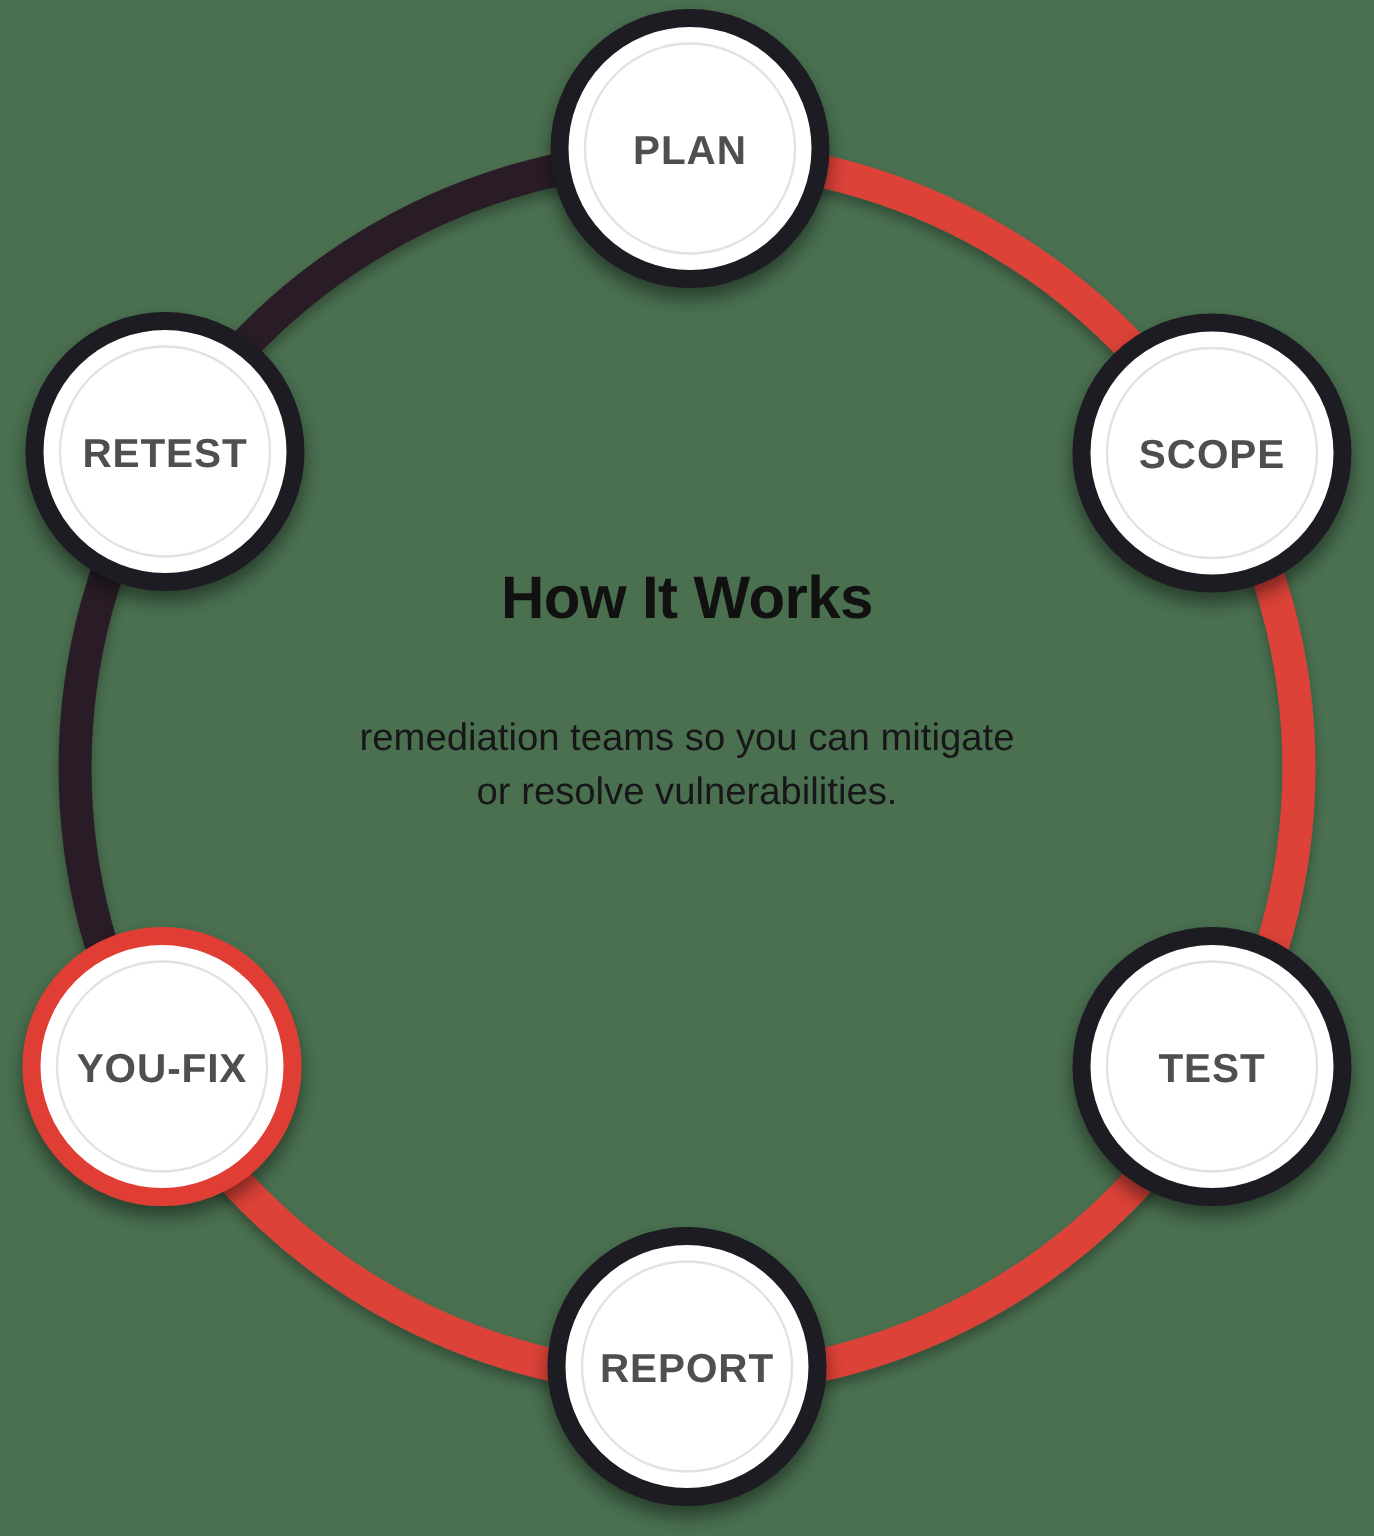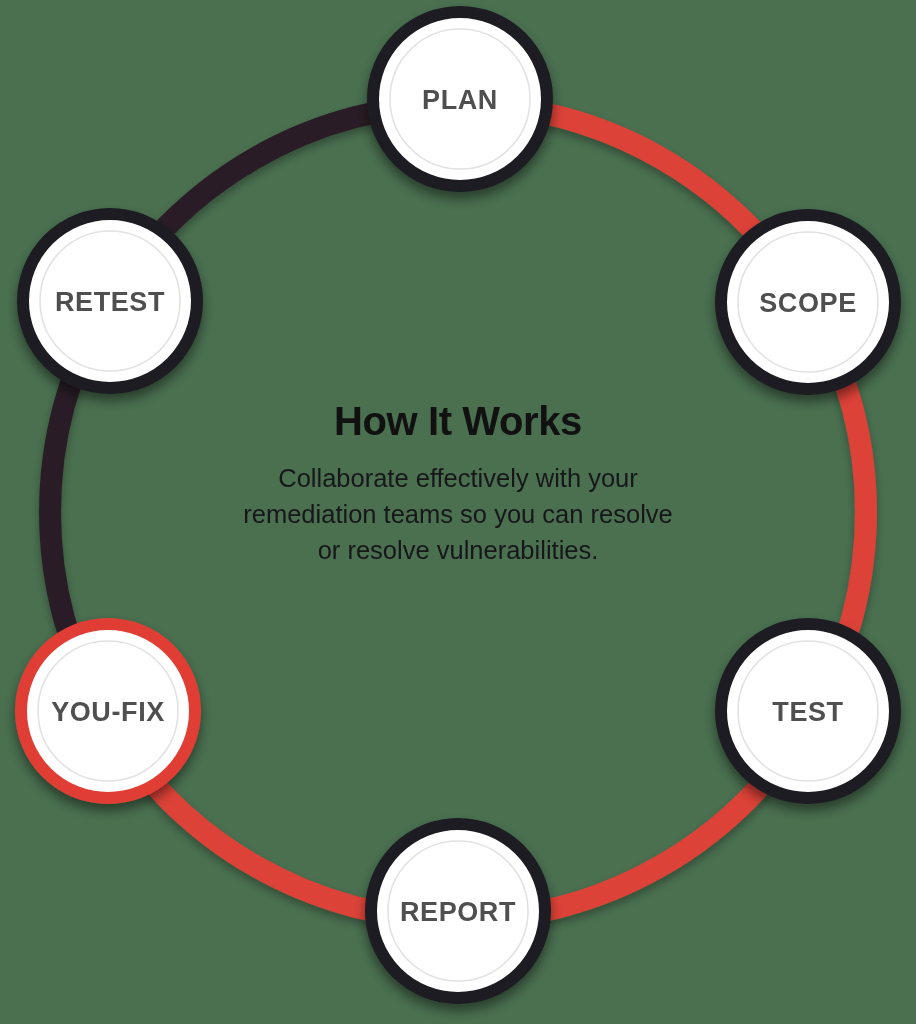--- a/index.html
+++ b/index.html
@@ -33,21 +33,21 @@
     font-size: 27px;
     letter-spacing: 0.6px;
     fill: #4F4F4F;
     text-anchor: middle;
     dominant-baseline: central;
     user-select: none;
   }
   #center-block {
     position: absolute;
     left: 158px;
-    top: 400px;
+    top: 378px;
     width: 600px;
     text-align: center;
     pointer-events: none;
   }
   #center-title {
     font-family: "Liberation Sans", sans-serif;
     font-weight: bold;
     font-size: 40px;
     color: #111111;
     letter-spacing: -0.4px;
@@ -130,19 +130,19 @@
         <circle cx="110" cy="301" r="70" fill="none" stroke="#E2E2E2" stroke-width="1.6"></circle>
         <text class="node-label" x="110" y="302" fill="#4F4F4F">RETEST</text>
       </g>
 
     </g>
   </svg>
 
   <div id="center-block">
     <h2 id="center-title" style="color: rgb(17, 17, 17);">How It Works</h2>
     <p id="center-desc" style="color: rgb(23, 23, 26);">
-      <span>Collaborate effectively with your</span><br>
-      <span>remediation teams so you can resolve</span><br>
+      <br>
+      <span>remediation teams so you can mitigate</span><br>
       <span>or resolve vulnerabilities.</span>
     </p>
   </div>
 
 </div>
 
 </body></html>

